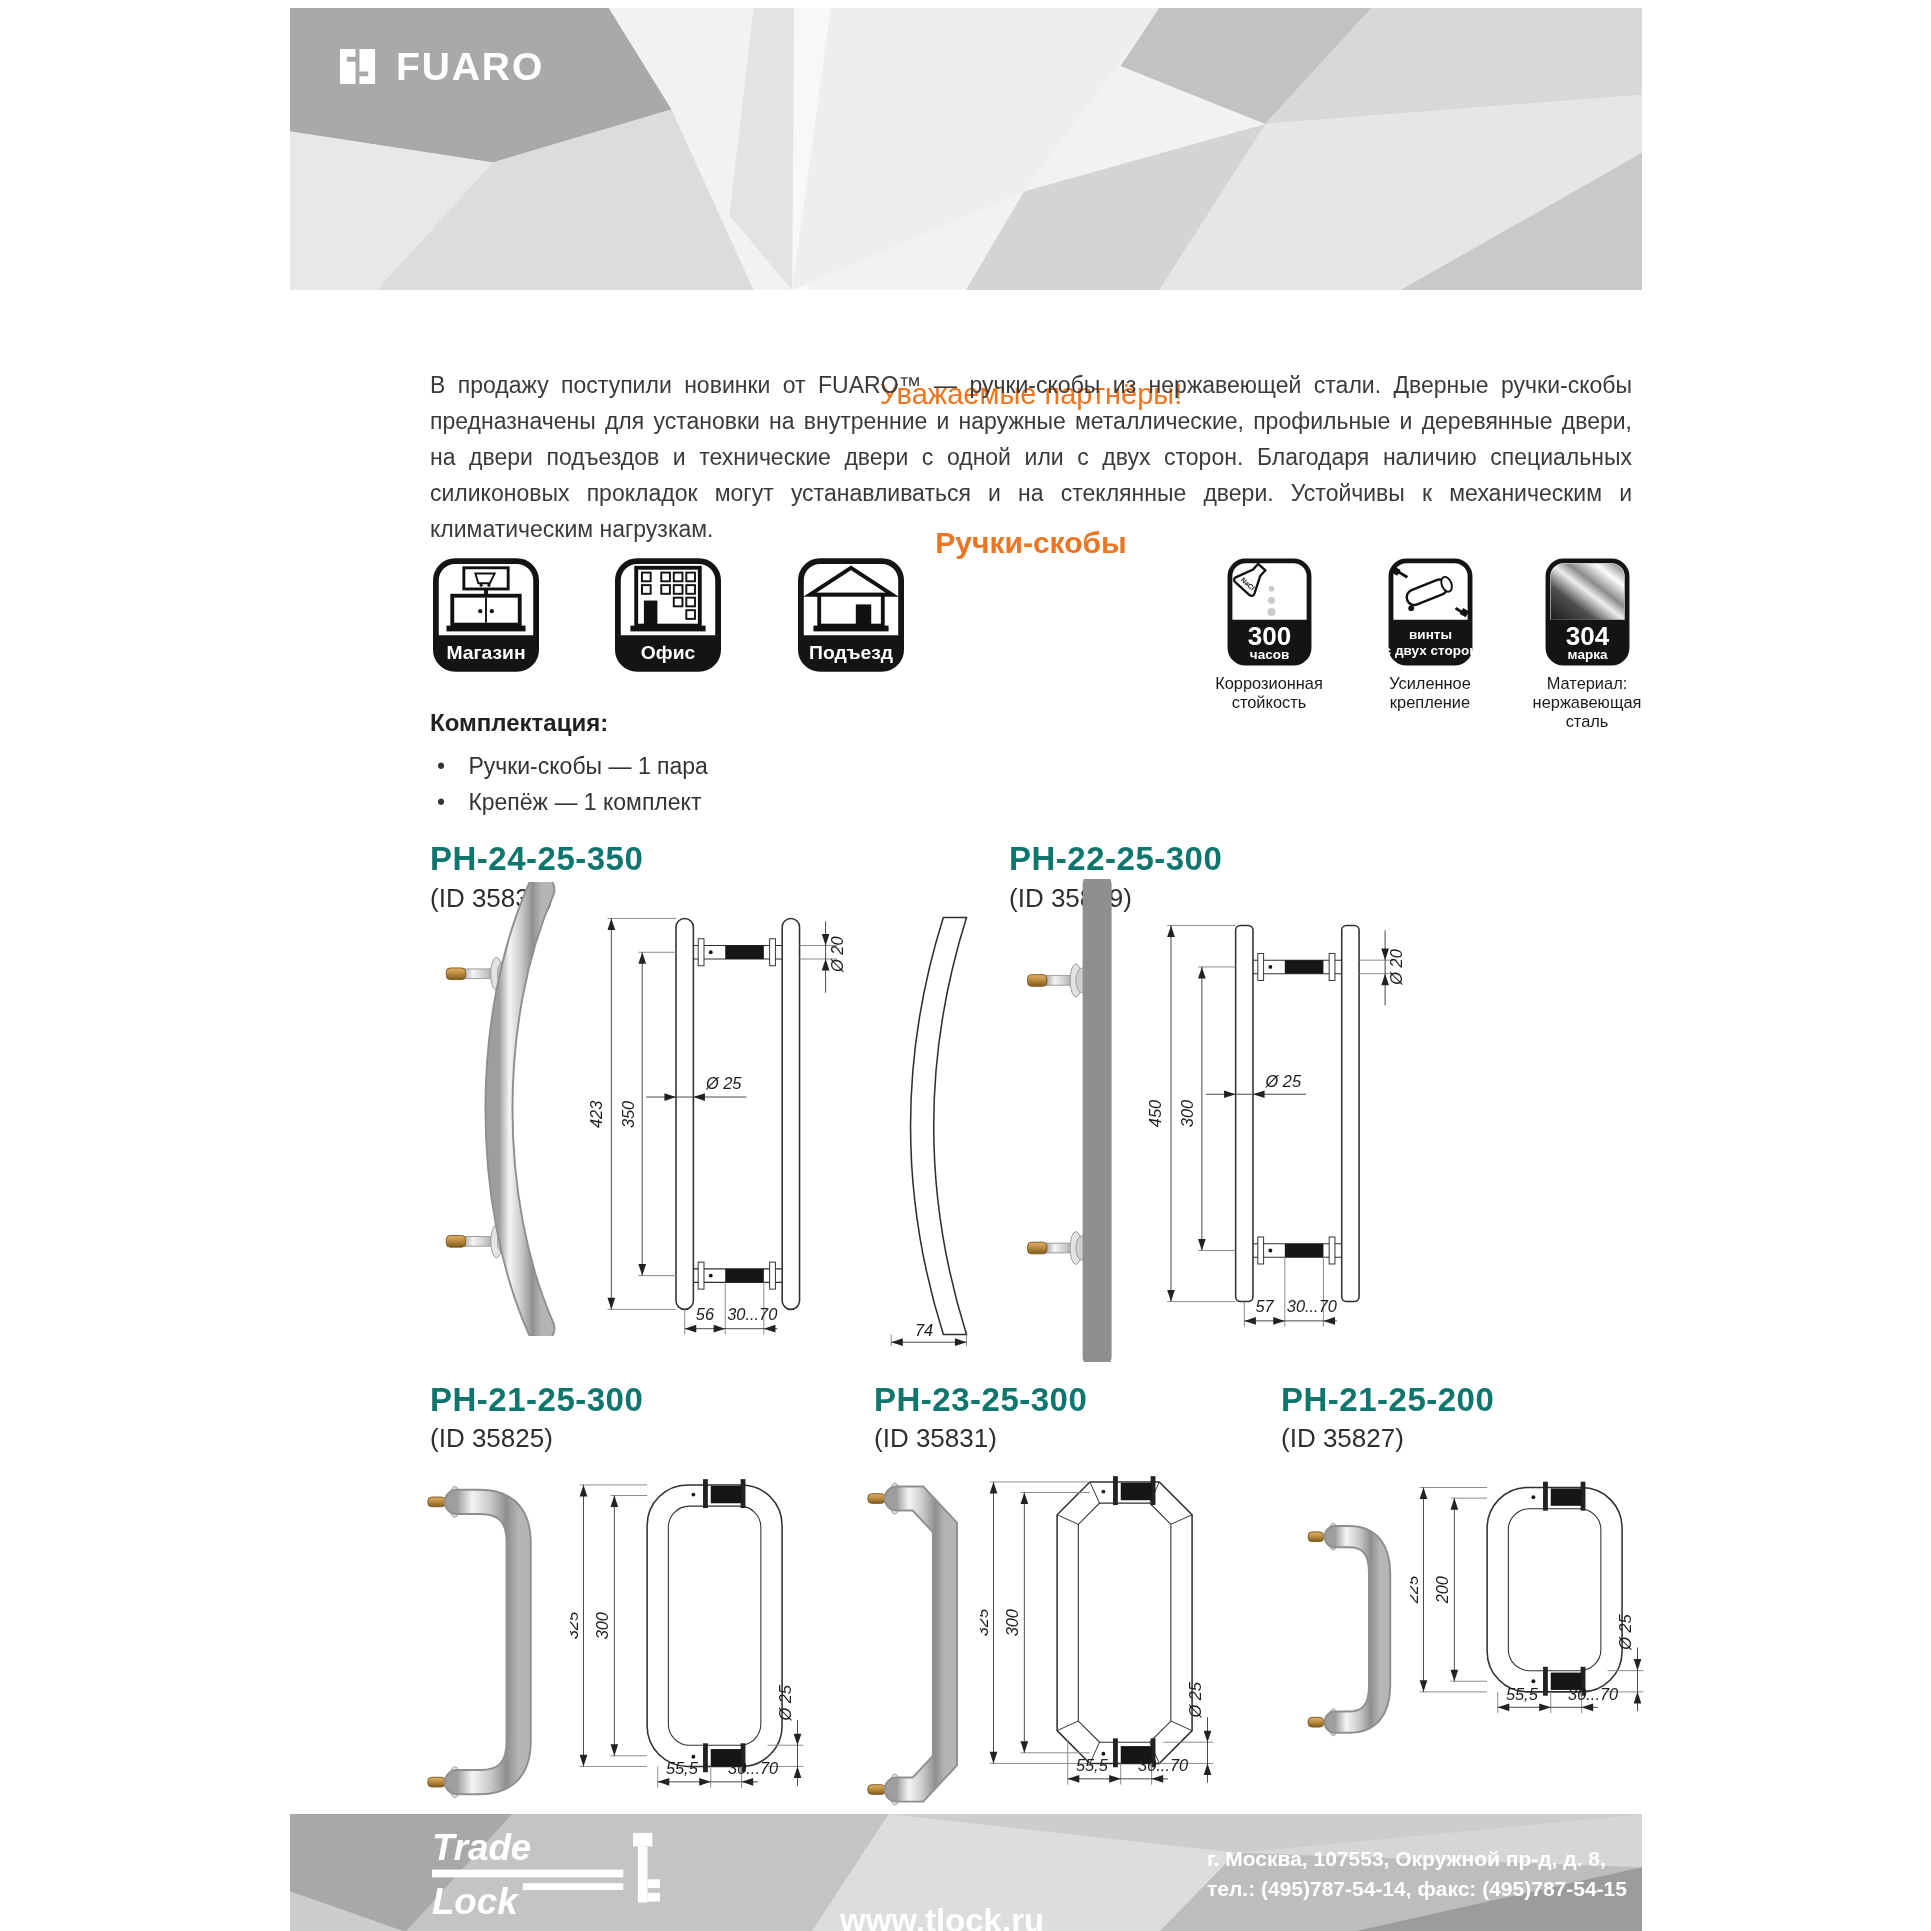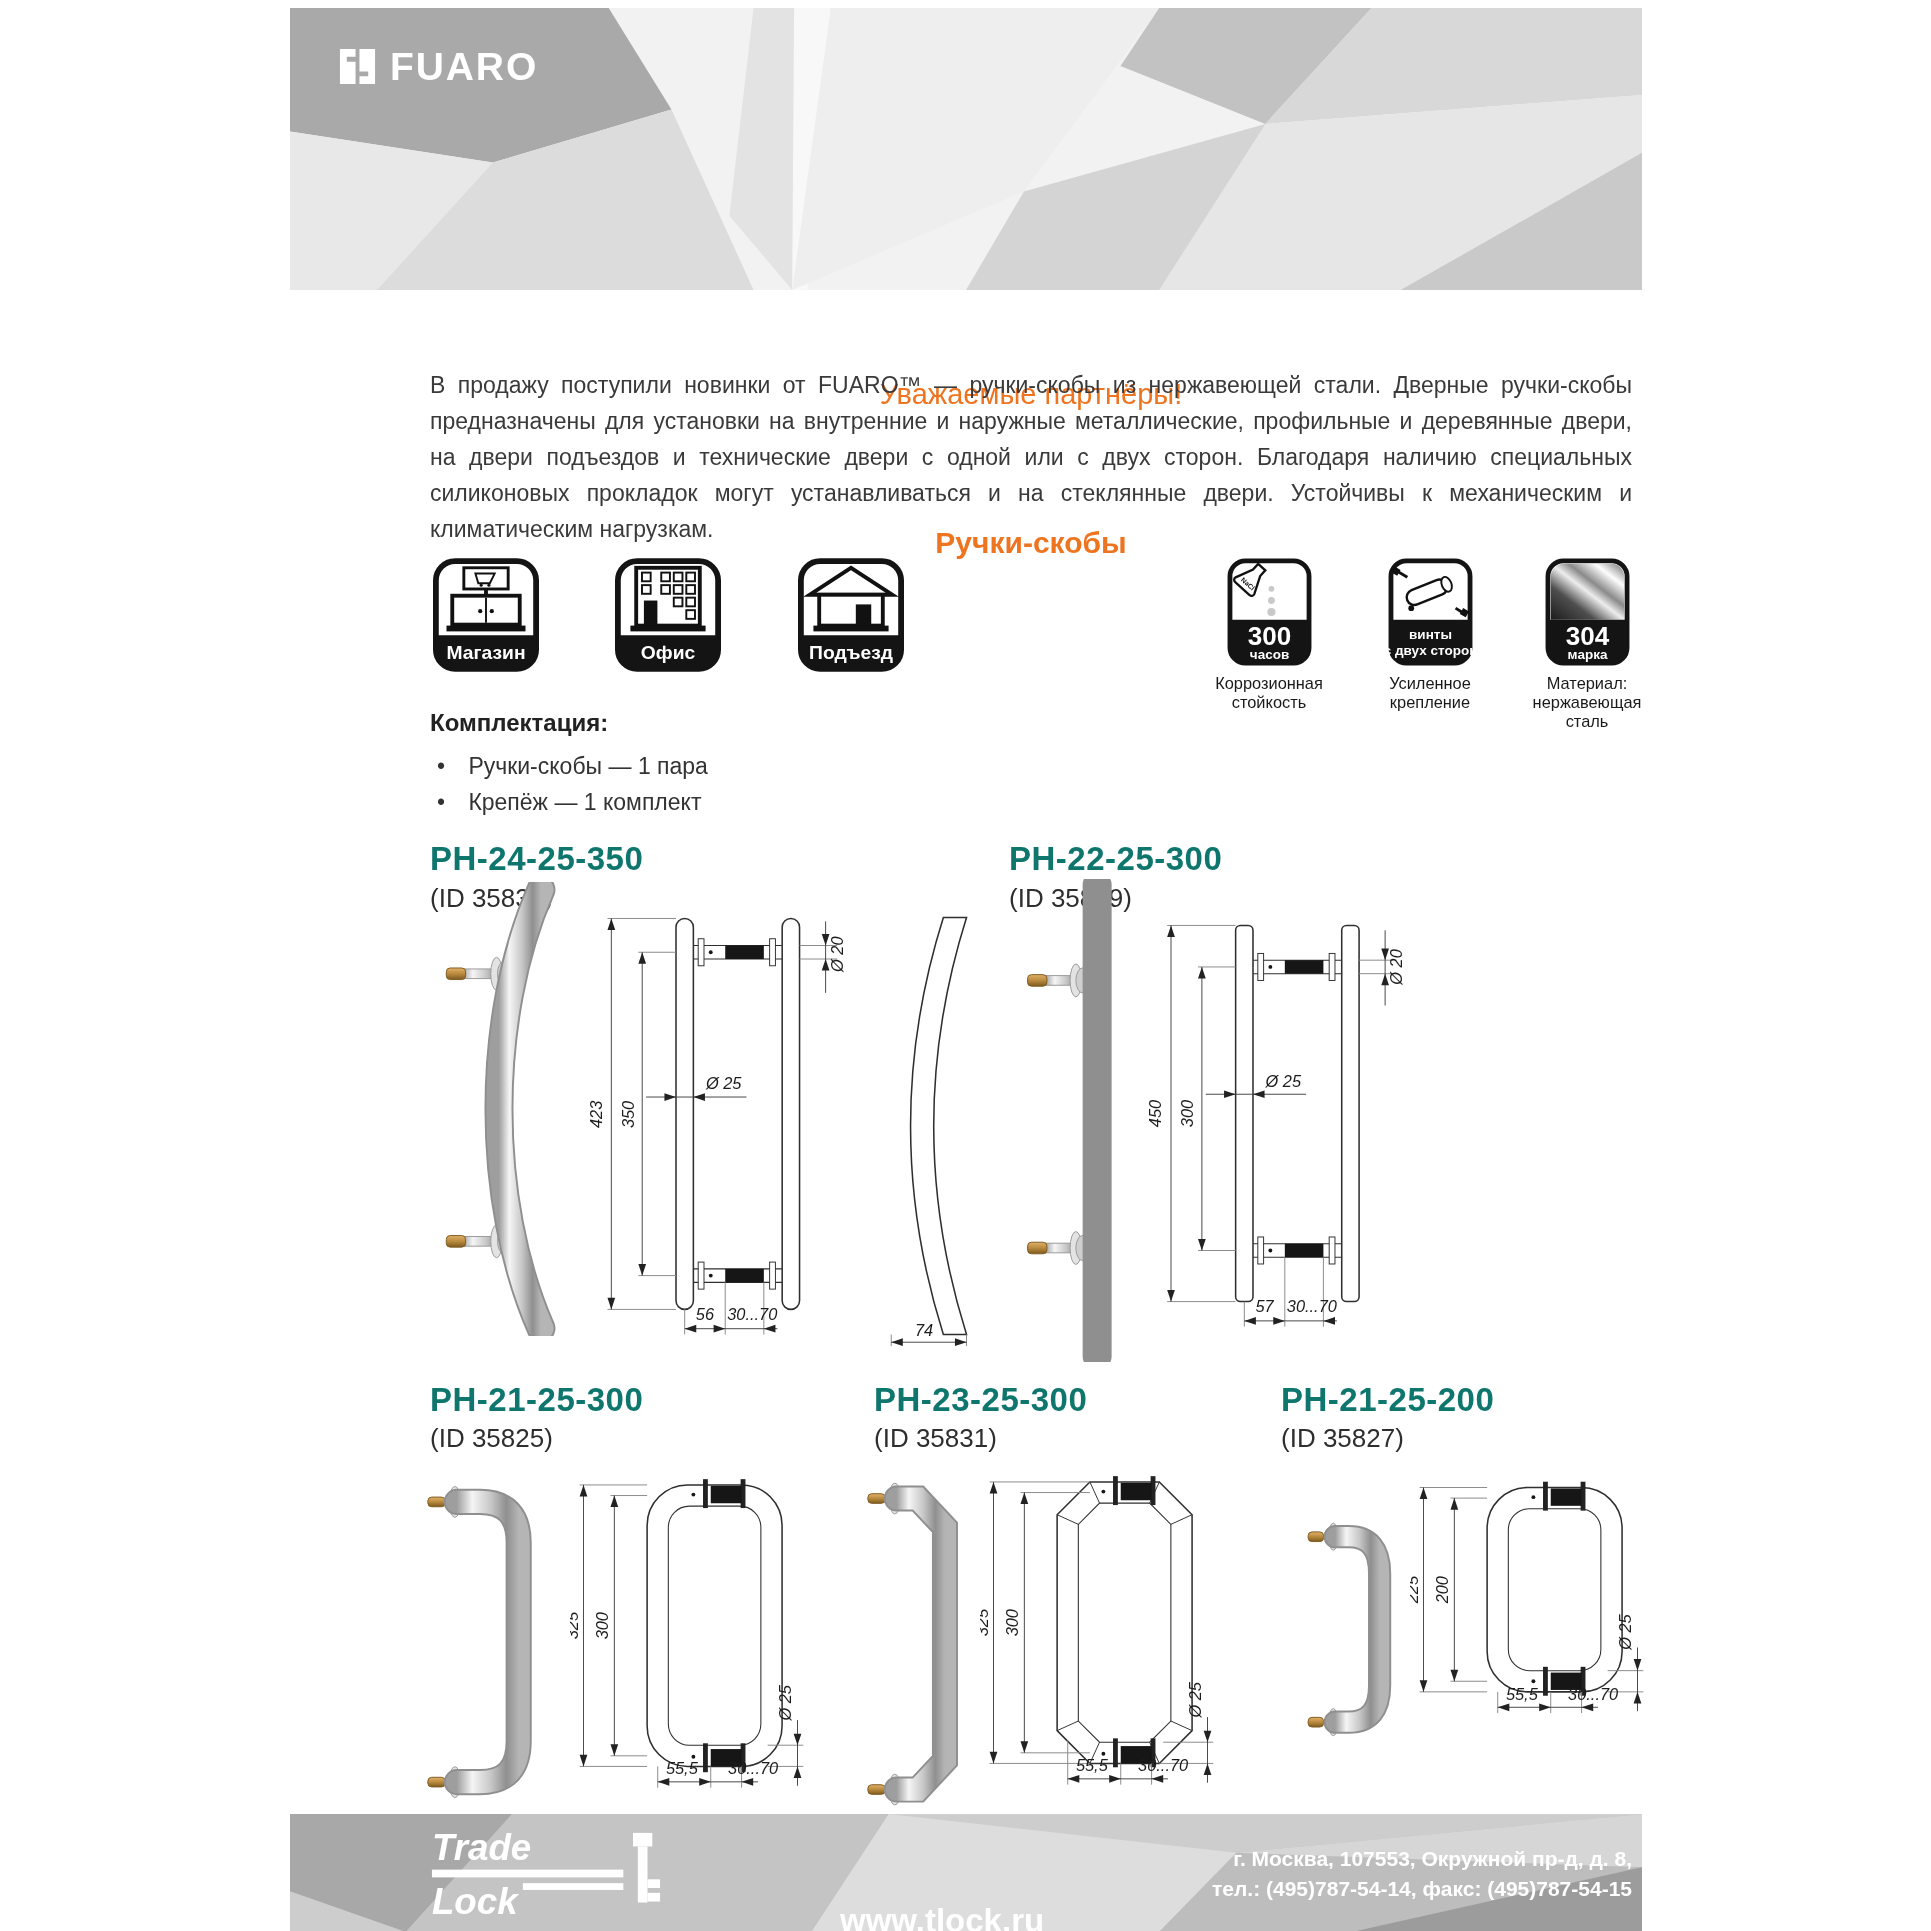--- a/index.html
+++ b/index.html
@@ -14,21 +14,21 @@
   .sectitle{color:#ee7420;font-size:30px;font-weight:700;text-align:center;}
   .kittitle{font-size:24px;font-weight:700;color:#222;}
   .kitrow{font-size:23px;color:#333;}
   .kitrow .dot{display:inline-block;width:25px;}
   .code{font-size:33px;font-weight:700;color:#0f766e;letter-spacing:0.5px;}
   .pid{font-size:26px;color:#2e2e2e;}
   .caption{font-size:16.4px;line-height:19.3px;color:#1a1a1a;text-align:center;}
   .flogo-text{fill:#fff;font-weight:700;font-style:italic;font-size:38px;
               font-family:"Liberation Sans",sans-serif;}
   .site{font-size:33px;font-weight:700;color:#fff;margin-top:48px;}
-  .addr{font-size:21px;line-height:30px;font-weight:700;color:#fff;text-align:right;}
+  .addr{font-size:21px;line-height:30px;font-weight:700;color:#fff;}
   svg text.dl{font-family:"Liberation Sans",sans-serif;font-style:italic;font-size:17px;fill:#1d1d1d;}
   svg text.bl{font-family:"Liberation Sans",sans-serif;font-weight:700;fill:#fff;text-anchor:middle;}
   svg .ext{stroke:#888;stroke-width:1;}
   svg .dim{stroke:#444;stroke-width:1;fill:none;}
   svg .ol{stroke:#2f2f2f;stroke-width:1.6;fill:#fff;}
   svg .ol2{stroke:#2f2f2f;stroke-width:1.1;fill:none;}
   svg .ar{fill:#222;stroke:none;}
   .fuaro-label{color:#fff;font-size:39px;font-weight:700;letter-spacing:1.9px;}
 </style>
 </head>
@@ -45,21 +45,21 @@
     <polygon points="480,0 560,0 520,292 455,215" fill="#e3e3e3"></polygon>
     <polygon points="522,0 560,0 536,292 520,292" fill="#f8f8f8"></polygon>
     <polygon points="560,0 900,0 760,190 520,292" fill="#eeeeee"></polygon>
     <polygon points="900,0 1120,0 1010,120 860,60" fill="#c2c2c2"></polygon>
     <polygon points="1120,0 1400,0 1400,90 1010,120" fill="#d8d8d8"></polygon>
     <polygon points="1010,120 1400,90 1400,292 760,292" fill="#e6e6e6"></polygon>
     <polygon points="760,190 1010,120 900,292 700,292" fill="#d4d4d4"></polygon>
     <polygon points="1150,292 1400,150 1400,292" fill="#c9c9c9"></polygon>
   </svg>
 
-  <div class="abs" style="left:48px;top:37px;display:flex;align-items:center;gap:13px">
+  <div class="abs" style="left:48px;top:37px;display:flex;align-items:center;gap:19px">
     <svg width="39" height="39" viewBox="0 0 40 40">
       <path fill="#fff" d="M2,2 h16 v8 h-9 v5 h9 v23 h-16 z"></path>
       <path fill="#fff" d="M22,2 h16 v36 h-16 v-8 h9 v-5 h-9 z"></path>
     </svg>
     <span class="fuaro-label">FUARO</span>
   </div>
 
 
   <div class="abs greeting" style="left:140px;top:326px;width:1202px">Уважаемые партнёры!</div>
 

